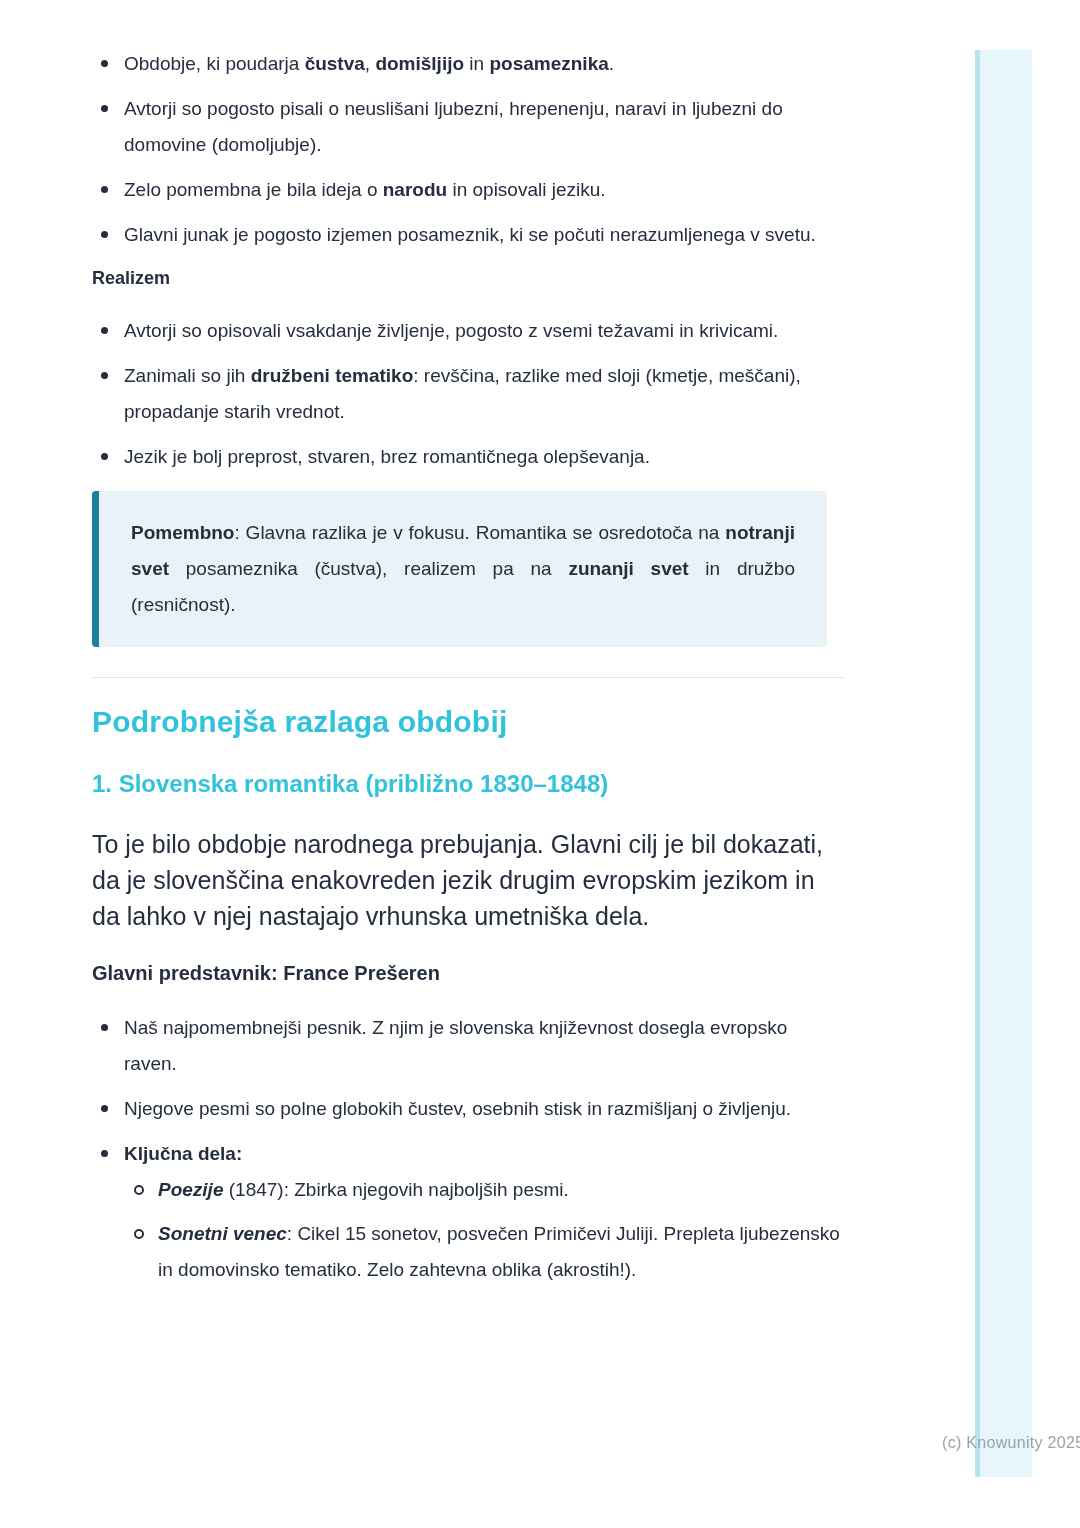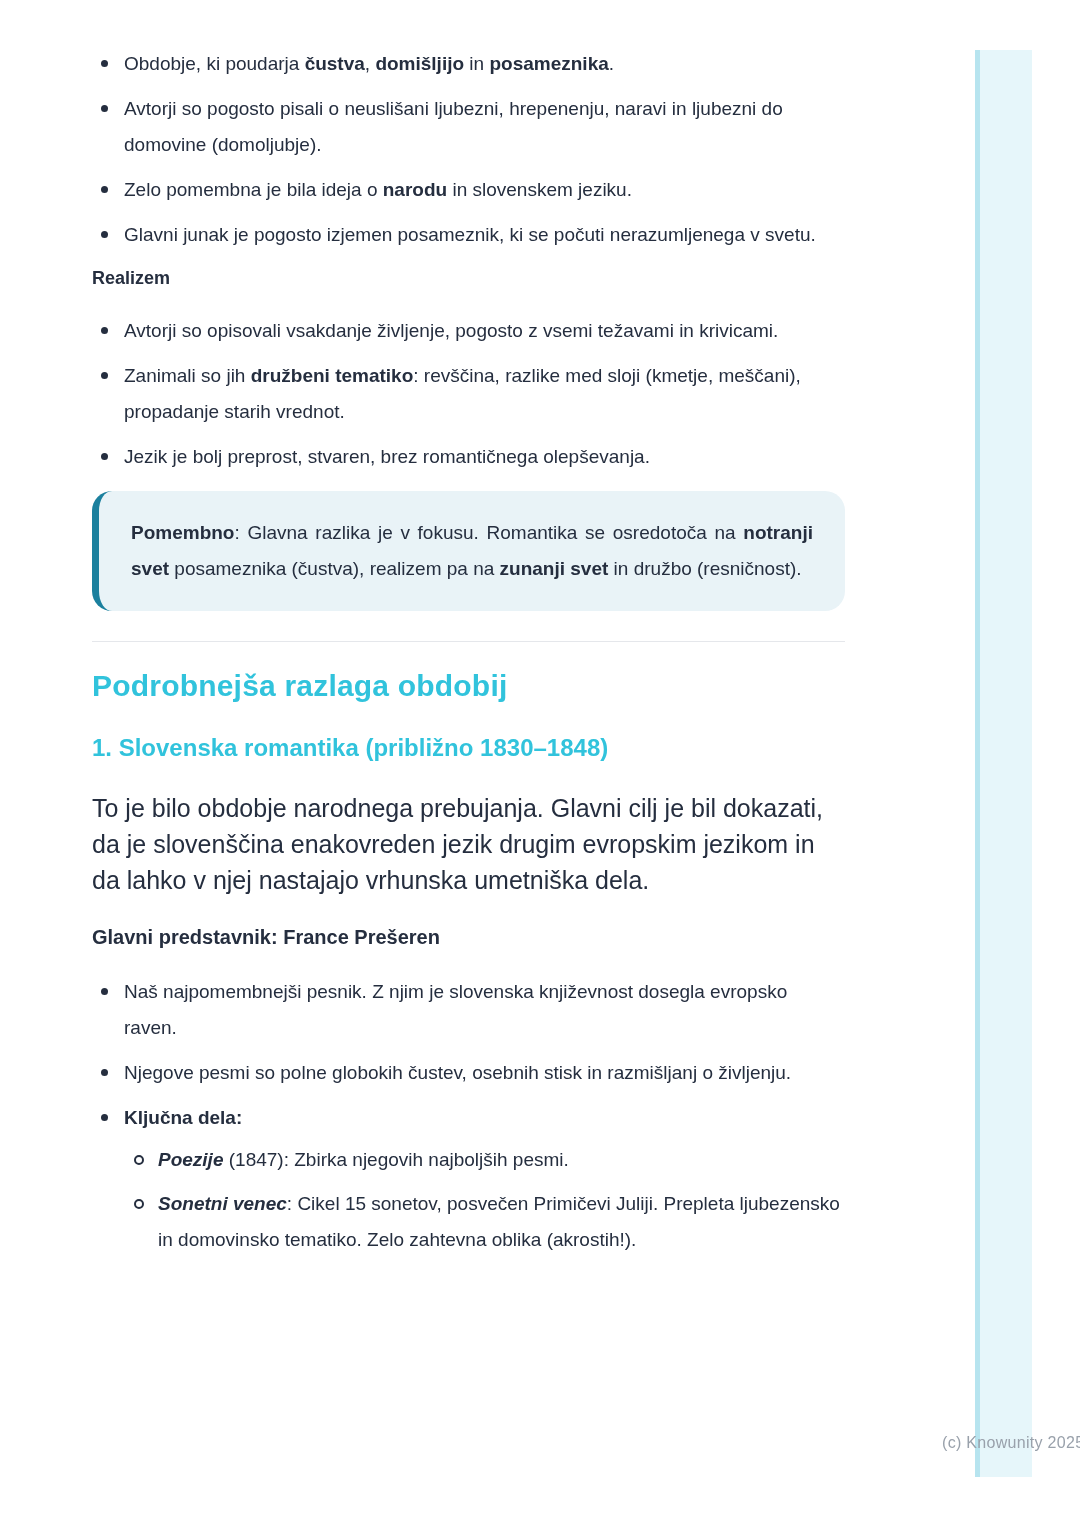--- a/index.html
+++ b/index.html
@@ -54,21 +54,21 @@
     font-size:19px;line-height:36px;
     margin-bottom:9px;
   }
   ul.bullets > li::before{
     content:"";
     position:absolute;
     left:-23px; top:14px;
     width:7px;height:7px;border-radius:50%;
     background:var(--text);
   }
-  ul.sub-bullets{list-style:none;padding-left:34px;margin-top:6px;}
+  ul.sub-bullets{list-style:none;padding-left:34px;}
   ul.sub-bullets > li{
     position:relative;
     font-size:19px;line-height:36px;
     margin-bottom:8px;
   }
   ul.sub-bullets > li::before{
     content:"";
     position:absolute;
     left:-24px; top:13px;
     width:6px;height:6px;border-radius:50%;
@@ -77,23 +77,24 @@
   }
 
   .h4{
     font-size:18px;font-weight:700;line-height:26px;
     margin-top:12px;margin-bottom:22px;
   }
   .realizem-list{margin-top:0;}
 
   .callout{
     margin-top:16px;
+    margin-right:18px;
     background:var(--callout-bg);
     border-left:7px solid var(--teal-border);
-    border-radius:20px;
+    border-radius:4px;
     padding:24px 32px 24px 32px;
   }
   .callout p{
     font-size:19px;line-height:36px;
     text-align:justify;
   }
 
   .divider{
     margin-top:30px;
     border:0;
@@ -127,21 +128,21 @@
 <body>
 
 <div class="side-stripe"></div>
 <div class="watermark">(c) Knowunity 2025</div>
 
 <div class="content">
 
   <ul class="bullets">
     <li><span>Obdobje, ki poudarja </span><span class="b">čustva</span><span>, </span><span class="b">domišljijo</span><span> in </span><span class="b">posameznika</span><span>.</span></li>
     <li><span>Avtorji so pogosto pisali o neuslišani ljubezni, hrepenenju, naravi in ljubezni do domovine (domoljubje).</span></li>
-    <li><span>Zelo pomembna je bila ideja o </span><span class="b">narodu</span><span> in slovenskem jeziku.</span></li>
+    <li><span>Zelo pomembna je bila ideja o </span><span class="b">narodu</span><span> in opisovali jeziku.</span></li>
     <li><span>Glavni junak je pogosto izjemen posameznik, ki se počuti nerazumljenega v svetu.</span></li>
   </ul>
 
   <div class="h4">Realizem</div>
 
   <ul class="bullets realizem-list">
     <li><span>Avtorji so opisovali vsakdanje življenje, pogosto z vsemi težavami in krivicami.</span></li>
     <li><span>Zanimali so jih </span><span class="b">družbeni tematiko</span><span>: revščina, razlike med sloji (kmetje, meščani), propadanje starih vrednot.</span></li>
     <li><span>Jezik je bolj preprost, stvaren, brez romantičnega olepševanja.</span></li>
   </ul>

